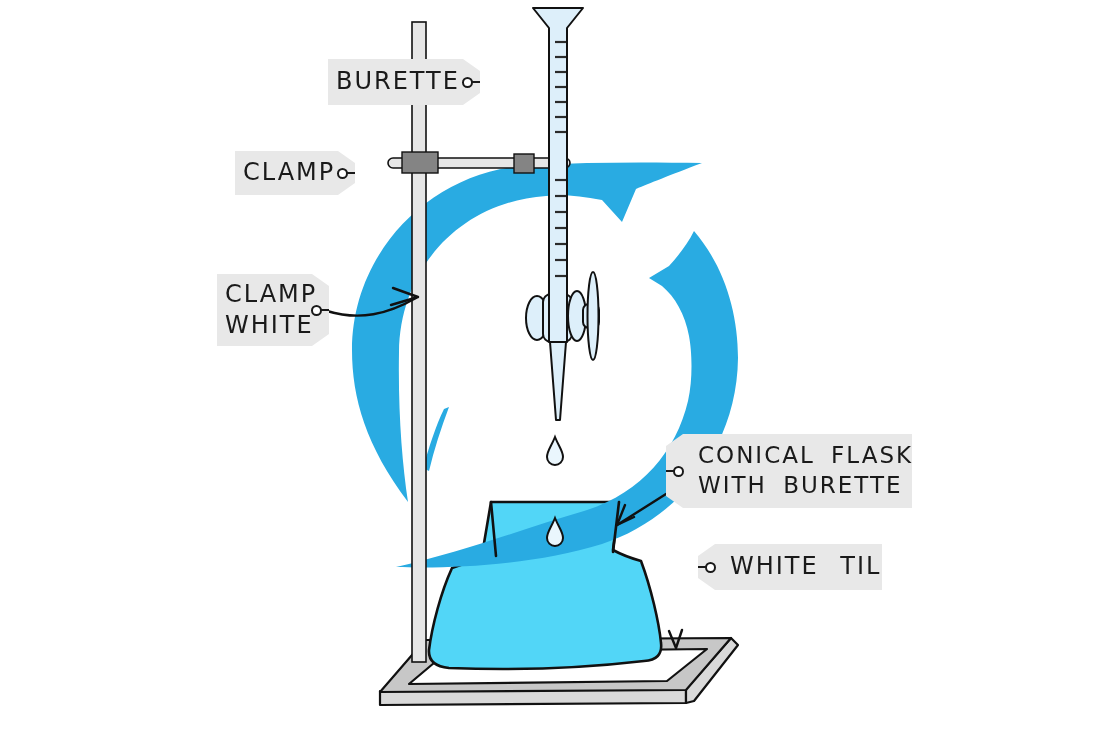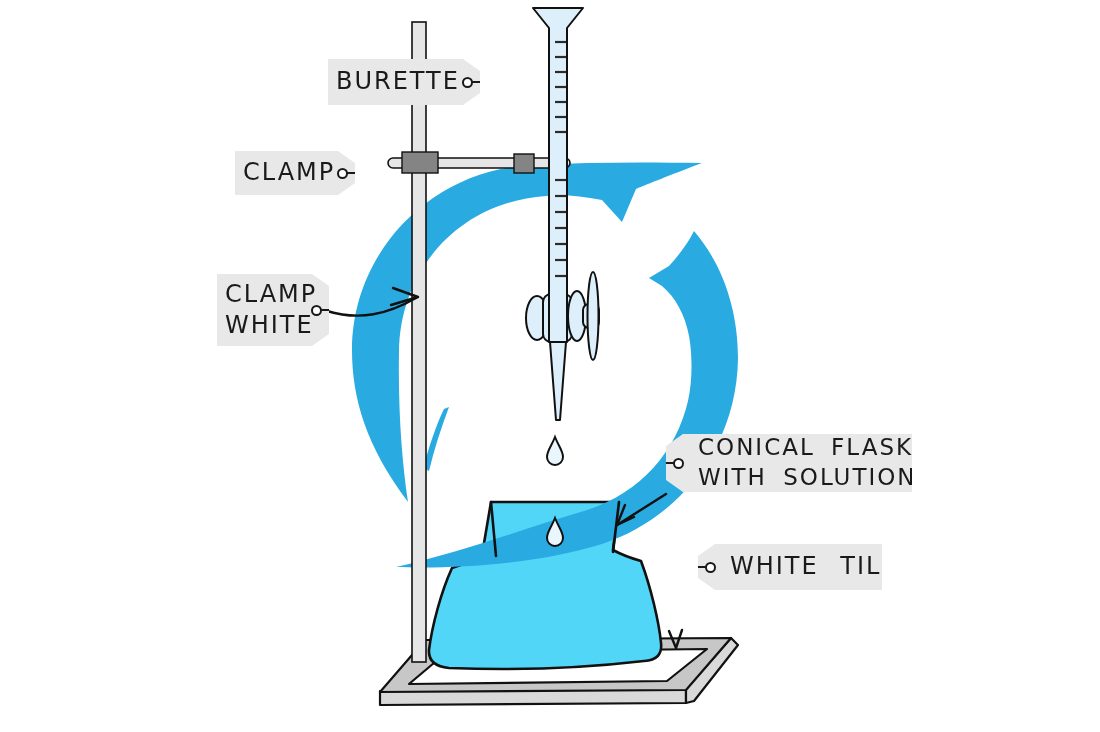--- a/index.html
+++ b/index.html
@@ -171,23 +171,23 @@
     <span class="tag-hole"></span>
   </div>
 
   <div class="tag tag-right two-line" id="tag-clamp-stand" style="left:217px;top:274px;width:112px;height:72px;">
     <span class="l2">CLAMP</span>
     <span class="l2">WHITE</span>
     <span class="tag-stub"></span>
     <span class="tag-hole"></span>
   </div>
 
-  <div class="tag tag-left two-line" id="tag-conical" style="left:666px;top:434px;width:246px;height:58px;">
+  <div class="tag tag-left two-line" id="tag-conical" style="left:666px;top:434px;width:246px;height:74px;">
     <span class="l2">CONICAL FLASK</span>
-    <span class="l2">WITH SOLUTION</span>
+    <span class="l2">WITH BURETTE</span>
     <span class="tag-stub"></span>
     <span class="tag-hole"></span>
   </div>
 
   <div class="tag tag-left" id="tag-white-tile" style="left:698px;top:544px;width:184px;height:46px;">
     <span>WHITE TILE</span>
     <span class="tag-stub"></span>
     <span class="tag-hole"></span>
   </div>
 

